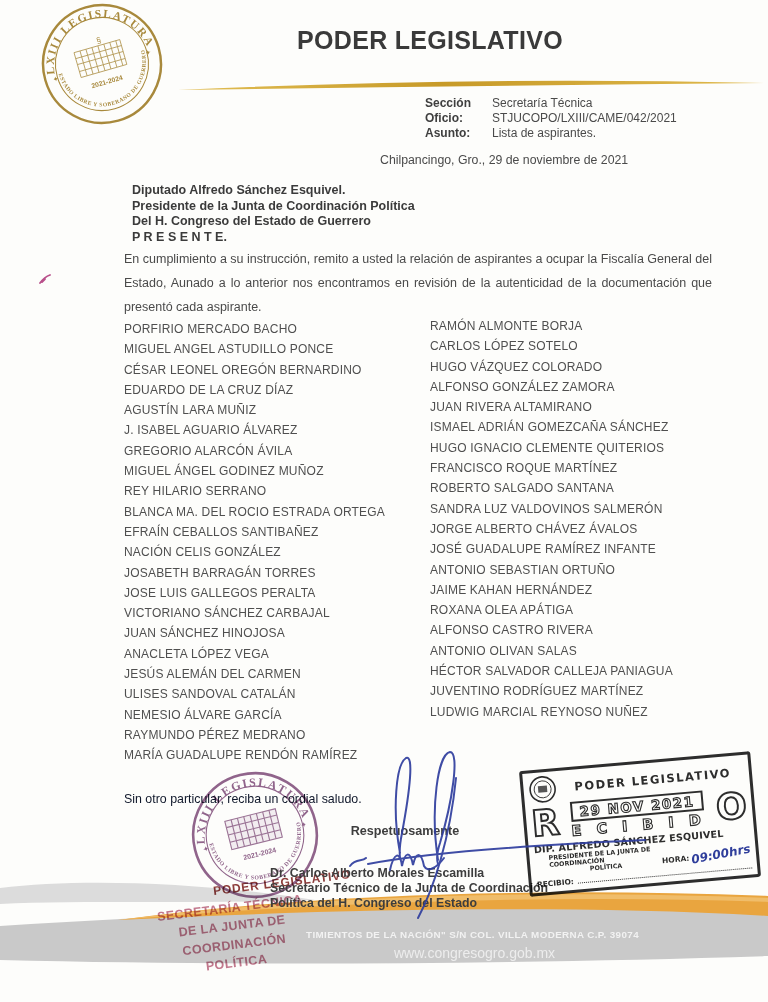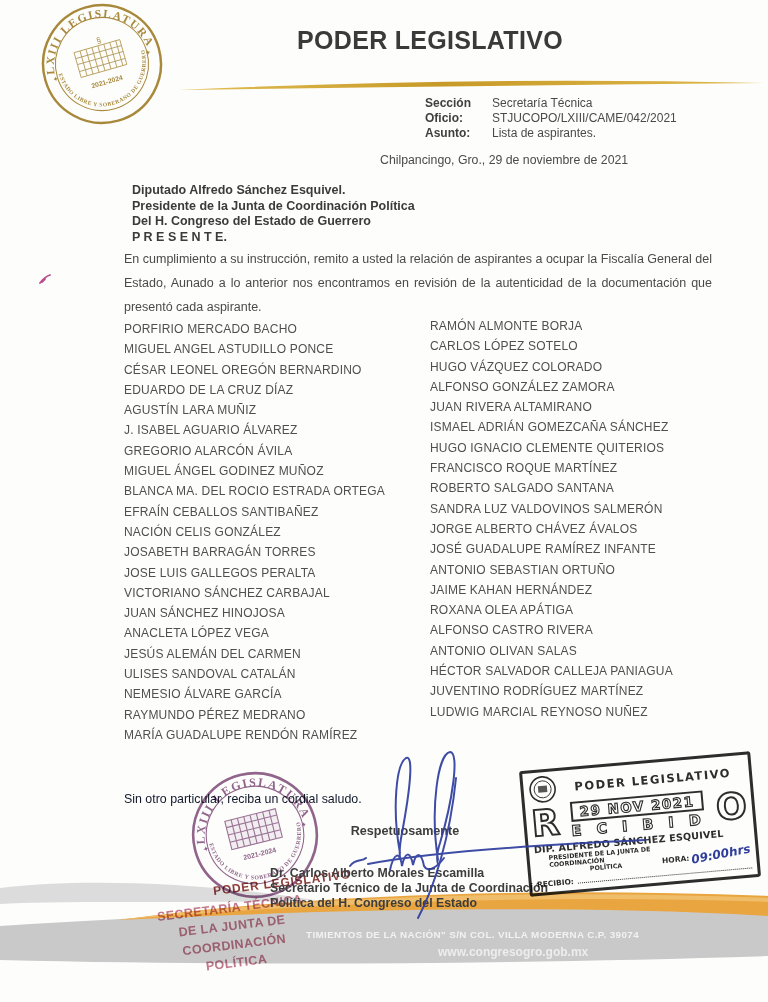--- a/index.html
+++ b/index.html
@@ -80,22 +80,22 @@
   .r-bottom { display: flex; align-items: baseline; margin-top: 3px; gap: 4px;
     font-size: 7.5px; font-weight: bold; }
   .r-bottom-line { flex: 1; border-bottom: 1.5px dotted #2d2d2d; height: 6px; }
 
   .signature { left: 330px; top: 748px; width: 320px; height: 178px; z-index: 7; }
 
   
   .footer-art { left: 0; top: 858px; width: 768px; height: 144px; z-index: 1; }
   .f-address { left: 306px; top: 929px; font-size: 9.8px; font-weight: bold;
     color: #f2f2f2; letter-spacing: .4px; z-index: 2; }
-  .f-web { left: 394px; top: 945px; font-size: 12px; font-weight: bold;
-    color: #ededed; z-index: 2; margin-left: 44px; }
+  .f-web { left: 394px; top: 945px; font-size: 14px; font-weight: normal;
+    color: #ededed; z-index: 2; }
 </style>
 </head>
 <body>
 
 <div class="page">
 
   <svg class="abs seal-gold" viewBox="0 0 120 120">
     <defs>
       <path id="gTop" d="M 13,62 A 47,47 0 0 1 107,62"></path>
       <path id="gBot" d="M 17,58 A 43,43 0 0 0 103,58"></path>
@@ -164,20 +164,21 @@
 
   <div class="abs col col-left">
       <div class="name-line">PORFIRIO MERCADO BACHO</div>
       <div class="name-line">MIGUEL ANGEL ASTUDILLO PONCE</div>
       <div class="name-line">CÉSAR LEONEL OREGÓN BERNARDINO</div>
       <div class="name-line">EDUARDO DE LA CRUZ DÍAZ</div>
       <div class="name-line">AGUSTÍN LARA MUÑIZ</div>
       <div class="name-line">J. ISABEL AGUARIO ÁLVAREZ</div>
       <div class="name-line">GREGORIO ALARCÓN ÁVILA</div>
       <div class="name-line">MIGUEL ÁNGEL GODINEZ MUÑOZ</div>
+      <div class="name-line">REY HILARIO SERRANO</div>
       <div class="name-line">BLANCA MA. DEL ROCIO ESTRADA ORTEGA</div>
       <div class="name-line">EFRAÍN CEBALLOS SANTIBAÑEZ</div>
       <div class="name-line">NACIÓN CELIS GONZÁLEZ</div>
       <div class="name-line">JOSABETH BARRAGÁN TORRES</div>
       <div class="name-line">JOSE LUIS GALLEGOS PERALTA</div>
       <div class="name-line">VICTORIANO SÁNCHEZ CARBAJAL</div>
       <div class="name-line">JUAN SÁNCHEZ HINOJOSA</div>
       <div class="name-line">ANACLETA LÓPEZ VEGA</div>
       <div class="name-line">JESÚS ALEMÁN DEL CARMEN</div>
       <div class="name-line">ULISES SANDOVAL CATALÁN</div>

